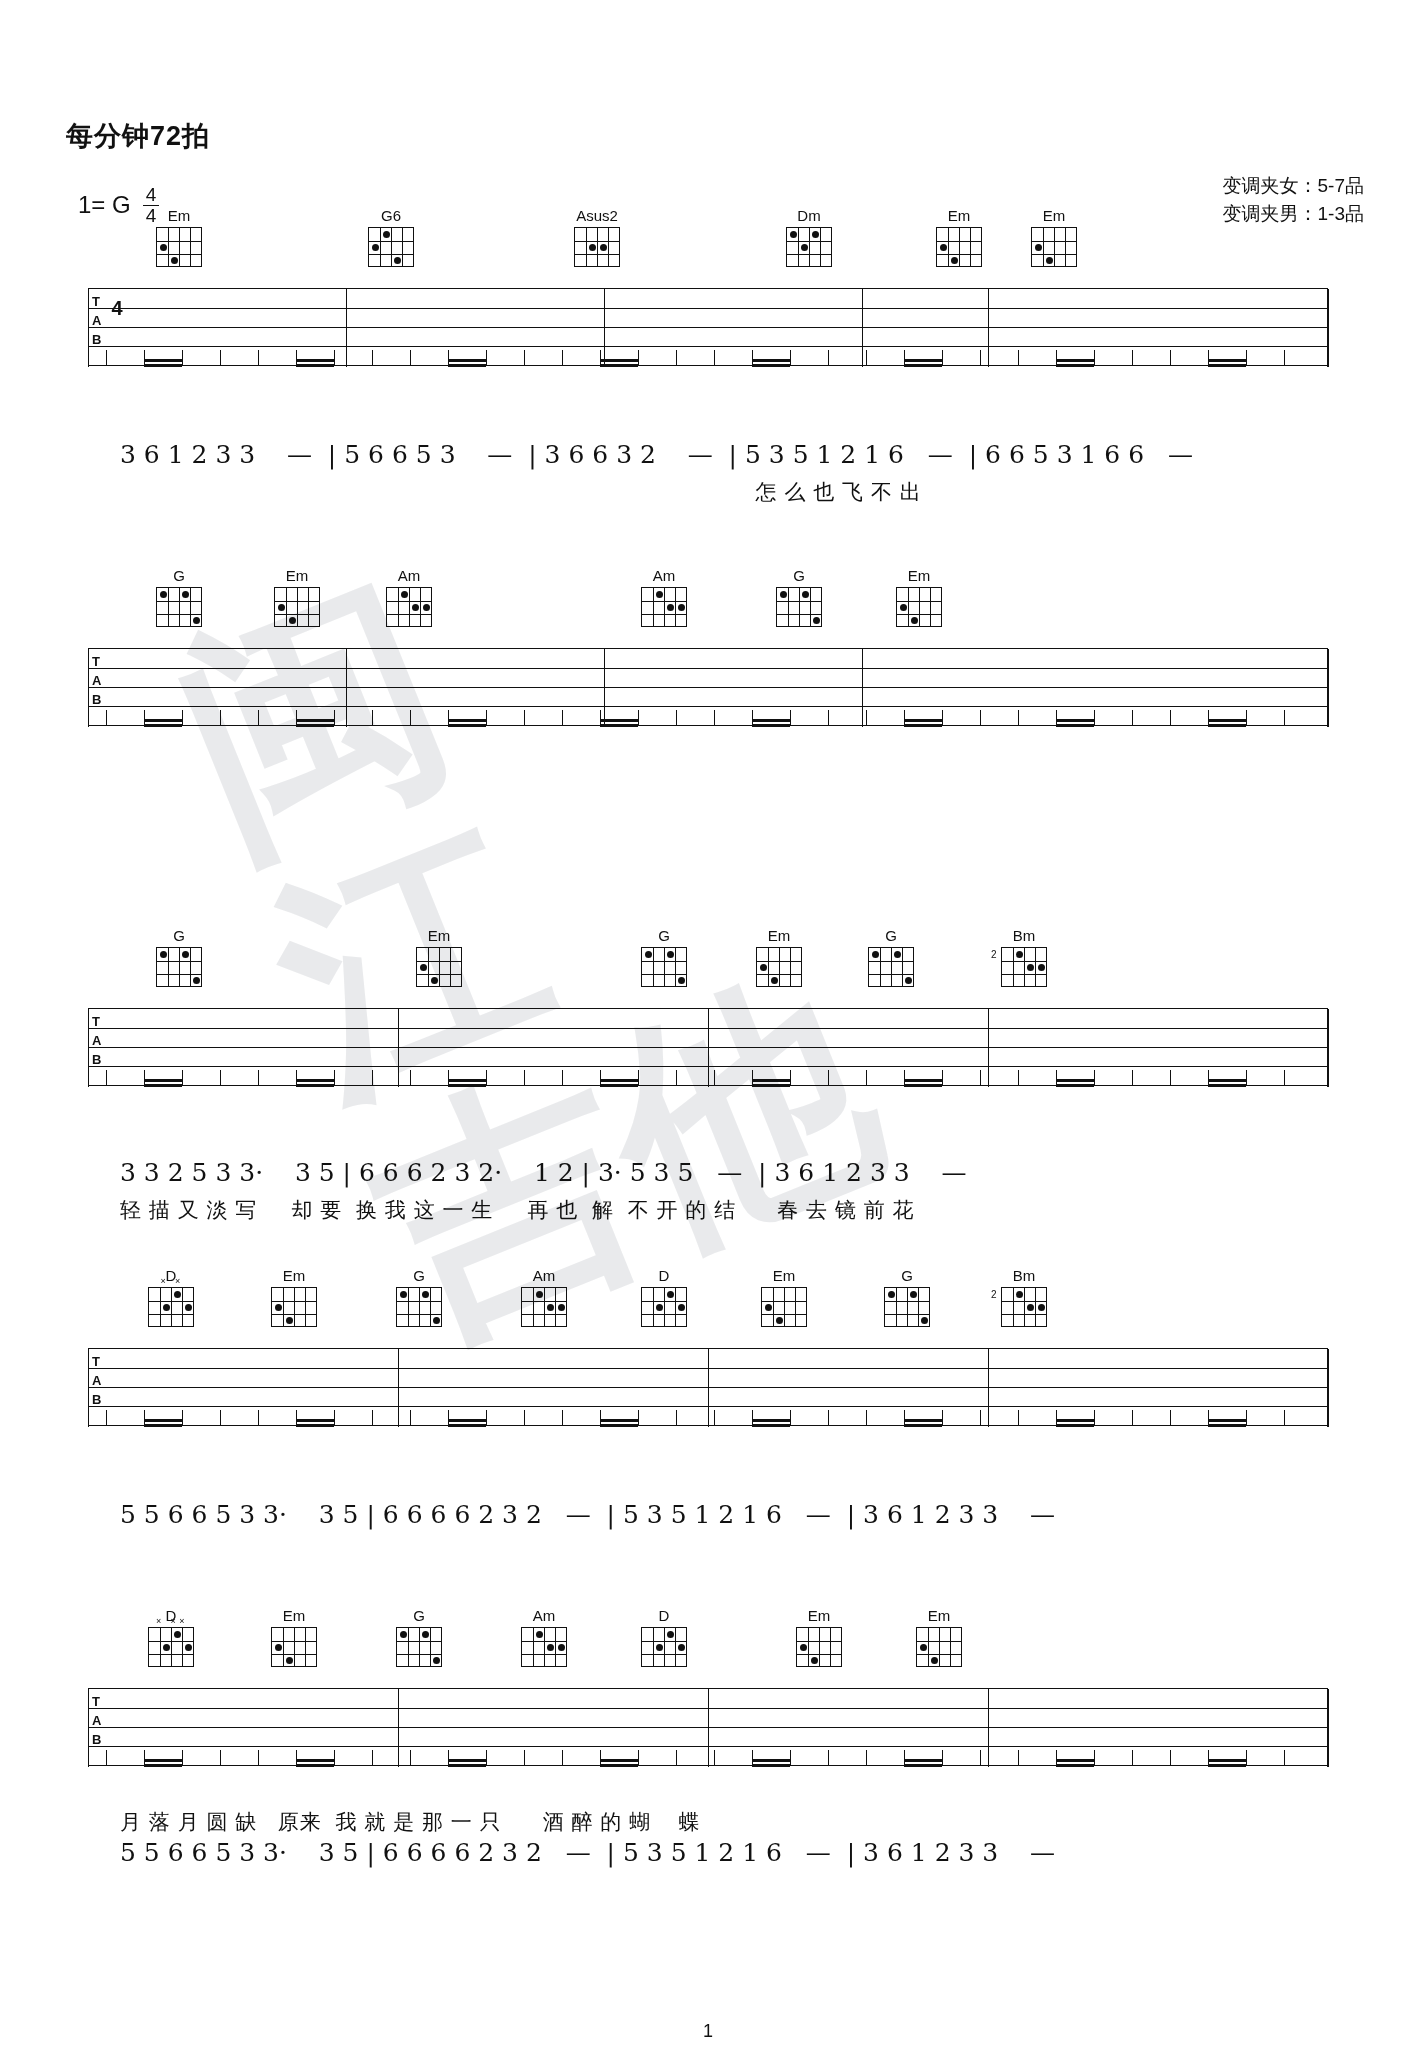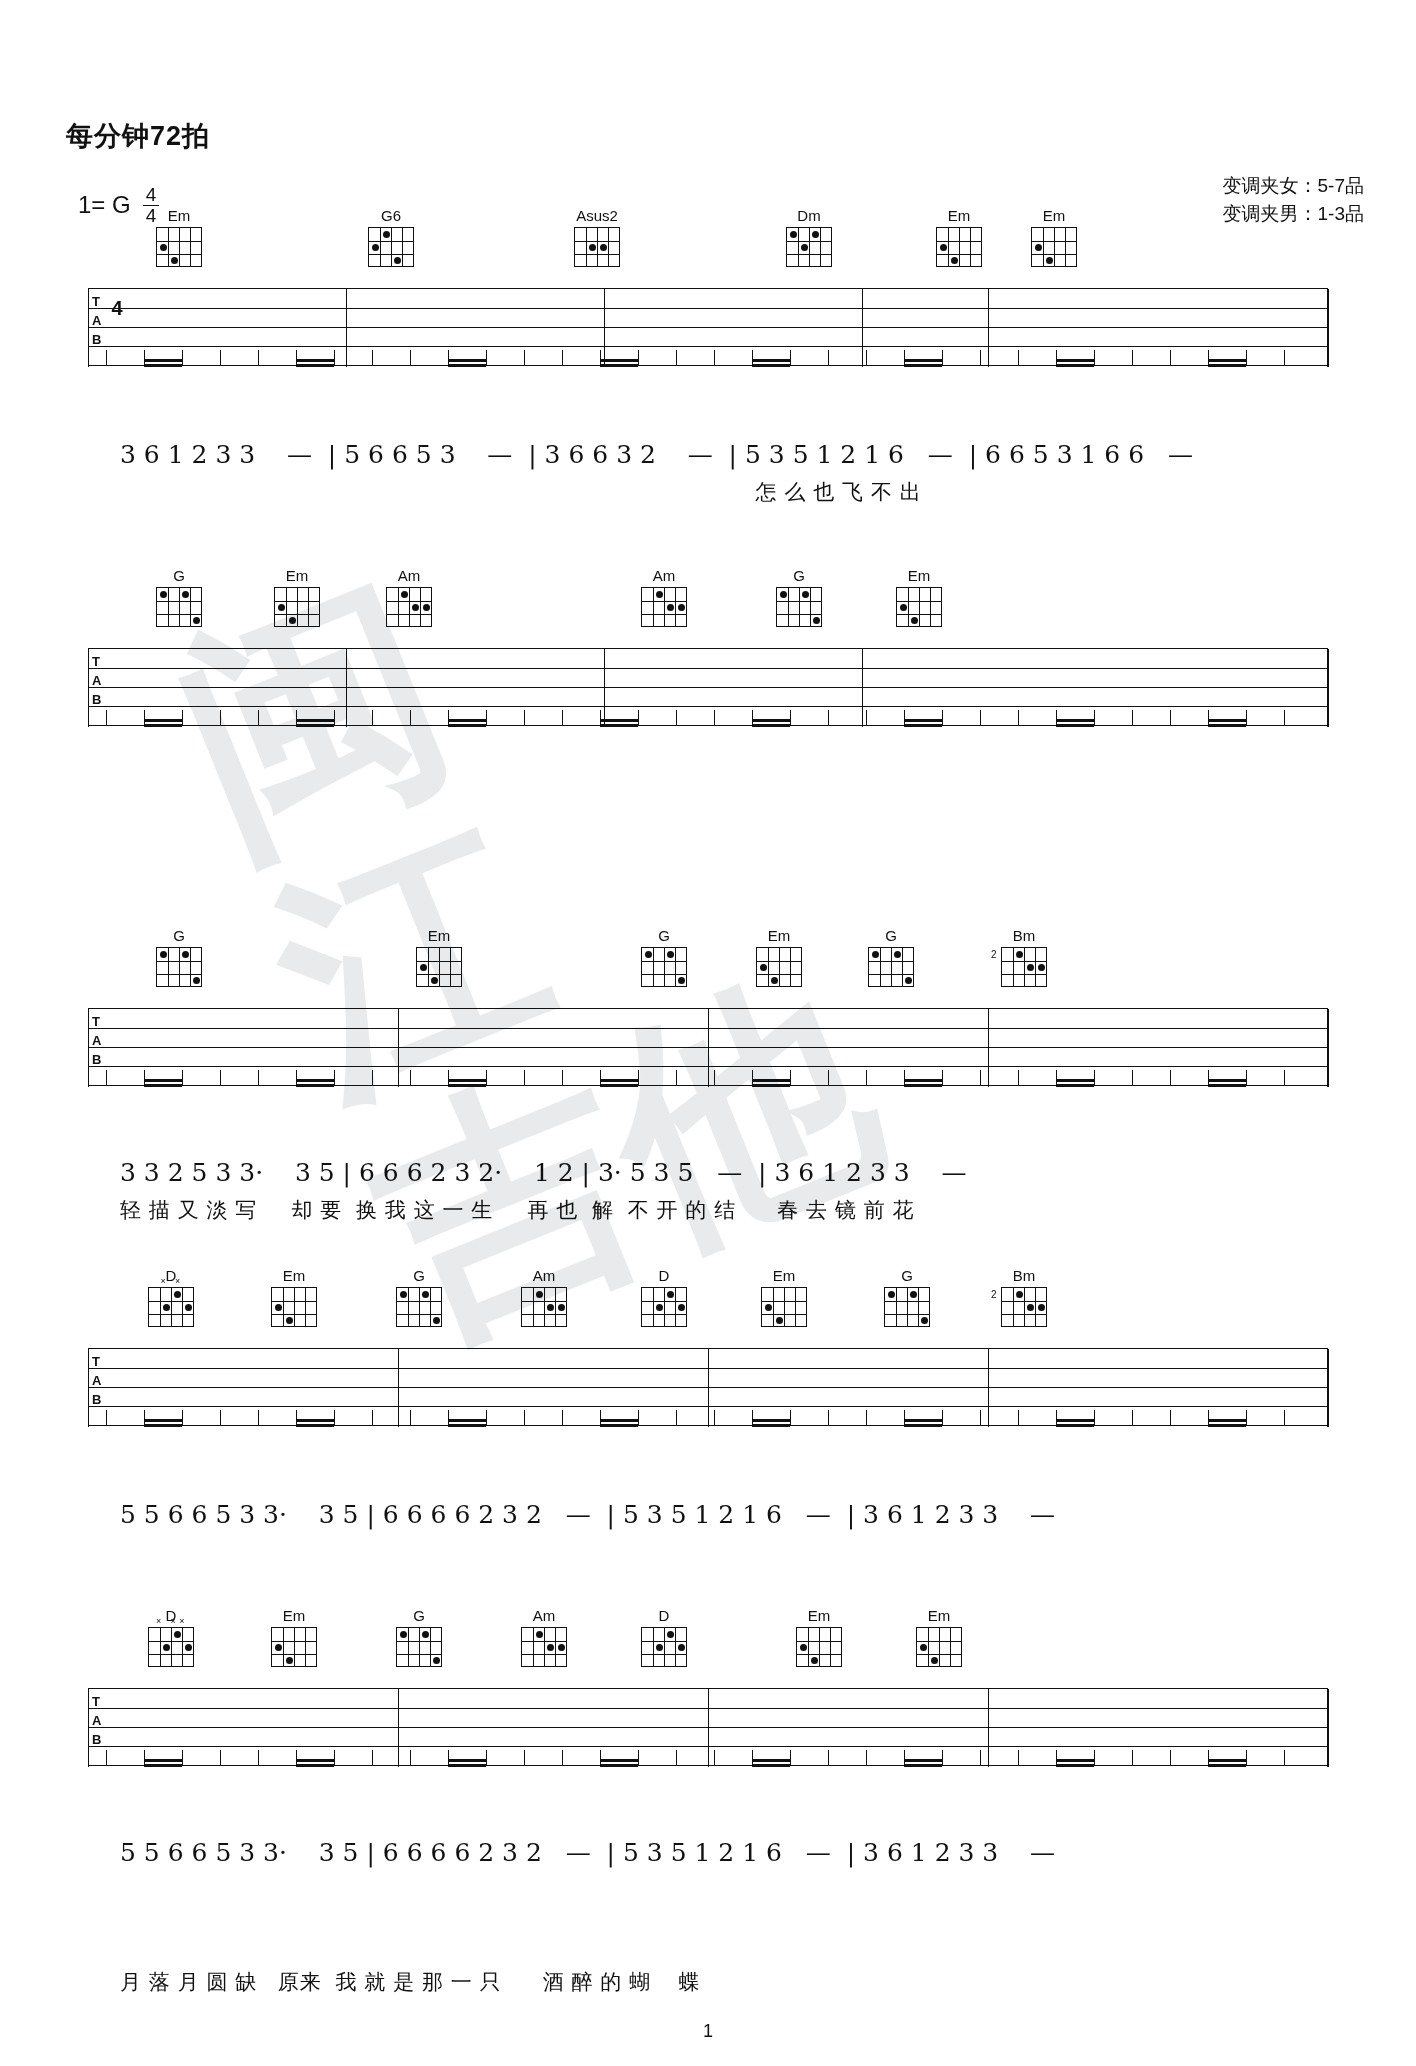--- a/index.html
+++ b/index.html
@@ -977,16 +977,16 @@
         <div class="stem" style="left: 1044px;"></div>
         <div class="stem" style="left: 1082px;"></div>
         <div class="stem" style="left: 1120px;"></div>
         <div class="beam" style="left: 1120px; width: 38px; top: -2px;"></div>
         <div class="beam" style="left: 1120px; width: 38px; top: -7px;"></div>
         <div class="stem" style="left: 1158px;"></div>
         <div class="stem" style="left: 1196px;"></div>
       </div>
     </div>
   <div class="numline" style="top:1838px;">5 5 6 6 5 3 3·    3 5 | 6 6 6 6 2 3 2   —  | 5 3 5 1 2 1 6   —  | 3 6 1 2 3 3    —</div>
-  <div class="lyricline" style="top:1968px;">月 落 月 圆 缺   原来  我 就 是 那 一 只      酒 醉 的 蝴    蝶</div>
+  <div class="lyricline" style="top:1808px;">月 落 月 圆 缺   原来  我 就 是 那 一 只      酒 醉 的 蝴    蝶</div>
 
   <div class="pagenum">1</div>
 </div>
 
 </body></html>

